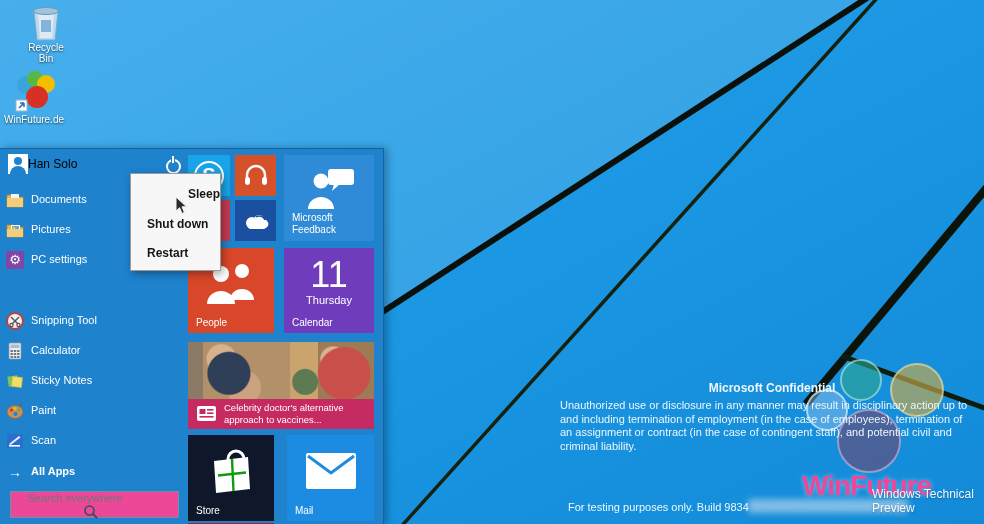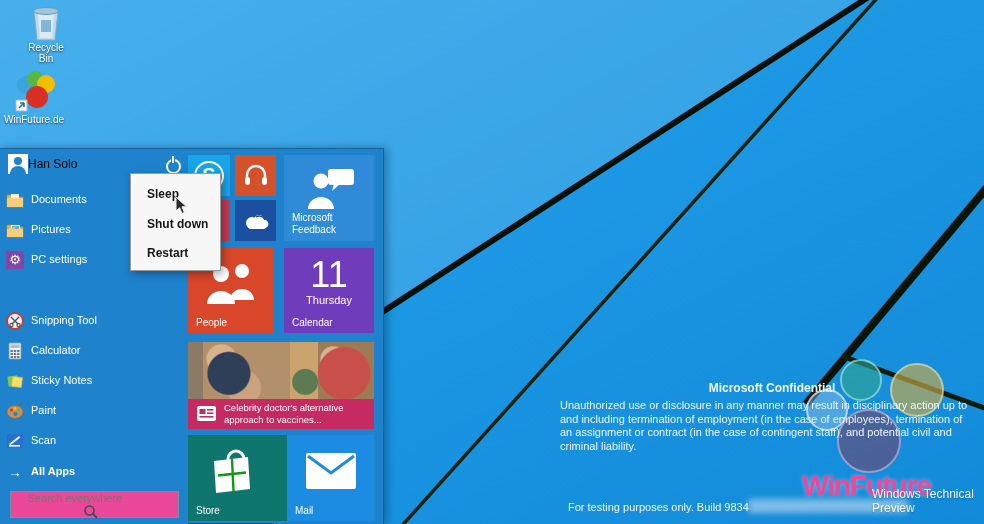--- a/index.html
+++ b/index.html
@@ -279,21 +279,21 @@
         <svg width="19" height="15" style="position:absolute;left:9px;top:7px;">
             <rect x="0" y="0" width="19" height="15" rx="2" fill="#fff"></rect>
             <rect x="2.5" y="3" width="6" height="5" fill="#c62a62"></rect>
             <rect x="10" y="3" width="6.5" height="1.6" fill="#c62a62"></rect>
             <rect x="10" y="6.4" width="6.5" height="1.6" fill="#c62a62"></rect>
             <rect x="2.5" y="10" width="14" height="1.6" fill="#c62a62"></rect>
           </svg>
         <div class="txt">Celebrity doctor's alternative approach to vaccines...</div>
       </div>
     </div>
-    <div class="tile" style="left:188px;top:286px;width:86px;height:86px;background:#0f766e;padding-left:23px;">
+    <div class="tile" style="left:188px;top:286px;width:86px;height:86px;background:#0f172a;">
       <svg width="46" height="46" style="position:absolute;left:20px;top:14px;">
         <circle cx="28" cy="10" r="8" fill="none" stroke="#fff" stroke-width="3"></circle>
         <path d="M6,12 L40,8 L42,40 L8,44 Z" fill="#fff"></path>
         <g stroke="#0f9b0f" stroke-width="2.4">
             <line x1="10" y1="26.5" x2="38" y2="23.5"></line>
             <line x1="24" y1="10" x2="25.5" y2="42"></line>
           </g>
       </svg>
       <div class="tile-label">Store</div>
     </div>
@@ -301,21 +301,21 @@
       <svg width="50" height="36" style="position:absolute;left:19px;top:18px;">
         <rect x="0" y="0" width="50" height="36" rx="2" fill="#fff"></rect>
         <path d="M2,3 L25,20 L48,3" fill="none" stroke="#1c8ce3" stroke-width="3"></path>
       </svg>
       <div class="tile-label">Mail</div>
     </div>
     <div class="abs" style="left:188px;top:374px;width:86px;height:2px;background:#a02030;"></div>
   </div>
 
   <div id="powerpopup" class="abs">
-    <div class="pp-item" style="top:7px;">Sleep</div>
+    <div class="pp-item" style="top:7px;text-align:right;">Sleep</div>
     <div class="pp-item" style="top:37px;">Shut down</div>
     <div class="pp-item" style="top:66px;">Restart</div>
   </div>
 
   <svg id="cursor" class="abs" width="13" height="19">
     <path d="M1,1 L1,15 L4.6,11.8 L7,17.5 L9.4,16.4 L7,10.8 L11.6,10.8 Z" fill="#2a2a2a" stroke="#f5f5f5" stroke-width="1"></path>
   </svg>
 
 </div>
 

